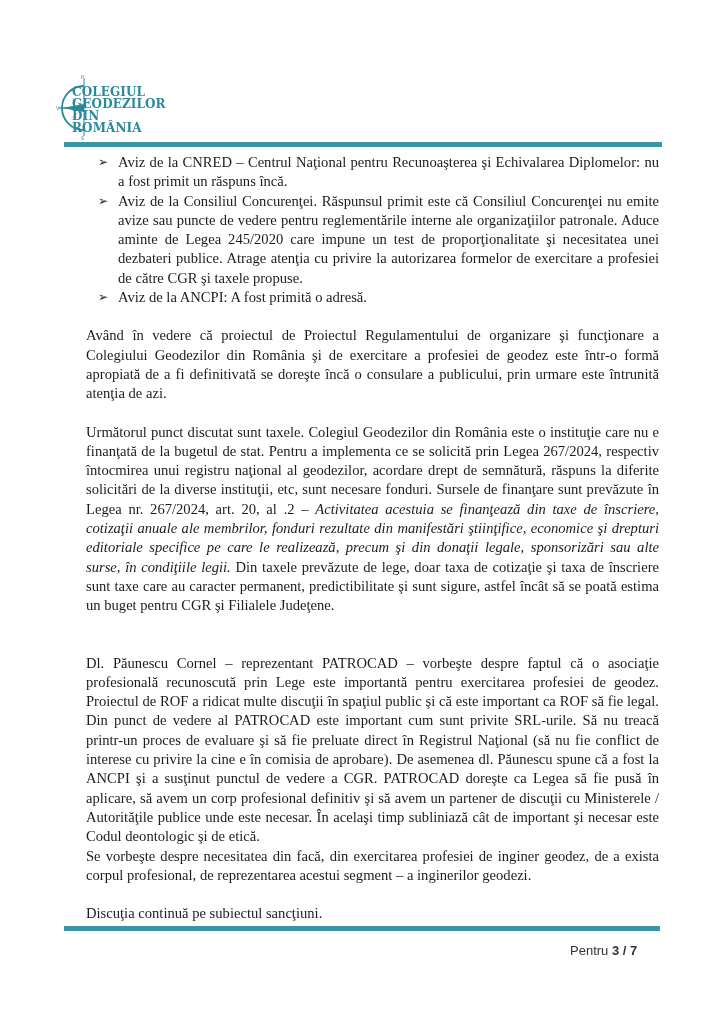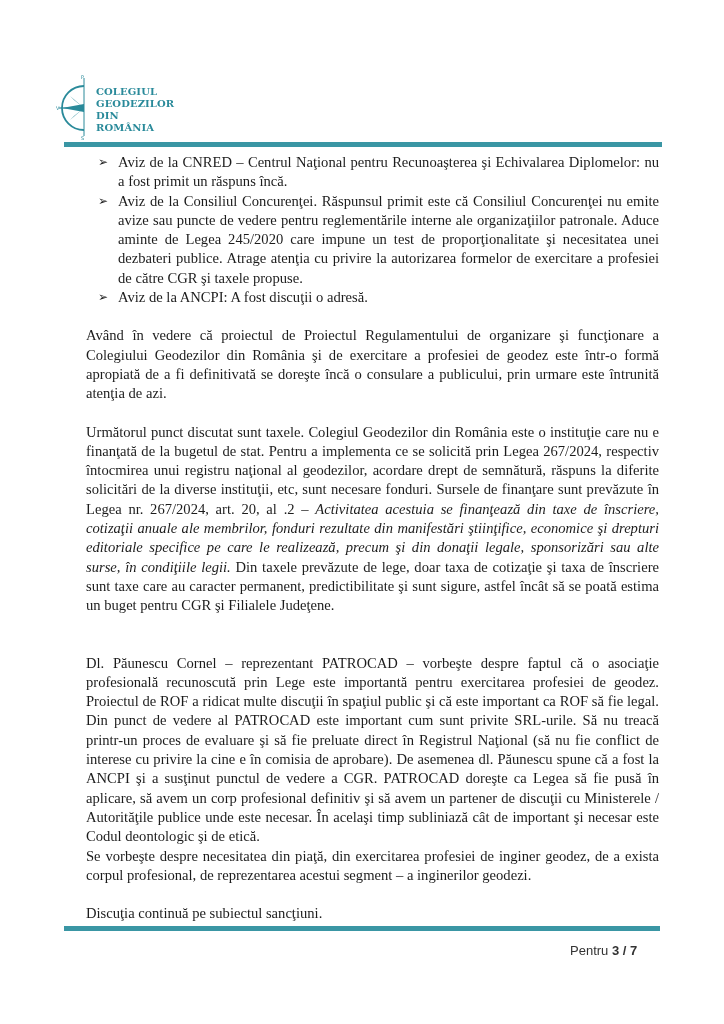--- a/index.html
+++ b/index.html
@@ -3,22 +3,22 @@
 <meta charset="utf-8">
 <style>
   html, body { margin: 0; padding: 0; }
   body {
     width: 724px; height: 1024px; background: #ffffff; position: relative; overflow: hidden;
     font-family: "Liberation Sans", "DejaVu Sans", sans-serif; color: #1c1c1c;
   }
   .logo { position: absolute; left: 56px; top: 74px; width: 110px; height: 66px; }
   .logo svg { position: absolute; left: 0; top: 0; }
   .logo-text {
-    position: absolute; left: 40px; top: 12px;
-    font-family: "DejaVu Serif", serif; font-weight: bold; font-size: 10px; line-height: 12px;
+    position: absolute; left: 16px; top: 12px;
+    font-family: "DejaVu Serif", serif; font-weight: bold; font-size: 12px; line-height: 12px;
     color: #2a8a9a; letter-spacing: 0.1px;
   }
   .rule { position: absolute; left: 64px; height: 5px; background: #3a96a4; }
   .rule.top { top: 142px; width: 598px; }
   .rule.bottom { top: 926px; width: 596px; }
   .content {
     position: absolute; left: 86px; top: 153px; width: 573px;
     font-family: "Liberation Serif", "DejaVu Serif", serif; font-size: 14.6px; line-height: 19.3px;
     color: #1c1c1c; text-align: justify;
   }
@@ -55,30 +55,30 @@
     <div>DIN ROMÂNIA</div>
   </div>
 </div>
 
 <div class="rule top"></div>
 
 <div class="content">
   <ul class="bullets">
     <li><span class="arrow">➢</span><span>Aviz de la CNRED – Centrul Naţional pentru Recunoaşterea şi Echivalarea Diplomelor: nu a fost primit un răspuns încă.</span></li>
     <li><span class="arrow">➢</span><span>Aviz de la Consiliul Concurenţei. Răspunsul primit este că Consiliul Concurenţei nu emite avize sau puncte de vedere pentru reglementările interne ale organizaţiilor patronale. Aduce aminte de Legea 245/2020 care impune un test de proporţionalitate şi necesitatea unei dezbateri publice.  Atrage atenţia cu privire la autorizarea formelor de exercitare a profesiei de către CGR şi taxele propuse.</span></li>
-    <li><span class="arrow">➢</span><span>Aviz de la ANCPI: A fost discuţii o adresă.</span></li>
+    <li><span class="arrow">➢</span><span>Aviz de la ANCPI: A fost primită o adresă.</span></li>
   </ul>
   <div class="gap"></div>
   <p>Având în vedere că proiectul de Proiectul Regulamentului de organizare şi funcţionare a Colegiului Geodezilor din România şi de exercitare a profesiei de geodez este într-o formă apropiată de a fi definitivată se doreşte încă o consulare a publicului, prin urmare este întrunită atenţia de azi.</p>
   <div class="gap"></div>
   <p><span>Următorul punct discutat sunt taxele. Colegiul Geodezilor din România este o instituţie care nu e finanţată de la bugetul de stat. Pentru a implementa ce se solicită prin Legea 267/2024, respectiv întocmirea unui registru naţional al geodezilor, acordare drept de semnătură, răspuns la diferite solicitări de la diverse instituţii, etc, sunt necesare fonduri. Sursele de finanţare sunt prevăzute în Legea nr. 267/2024, art. 20, al .2 – </span><em>Activitatea acestuia se finanţează din taxe de înscriere, cotizaţii anuale ale membrilor, fonduri rezultate din manifestări ştiinţifice, economice şi drepturi editoriale specifice pe care le realizează, precum şi din donaţii legale, sponsorizări sau alte surse, în condiţiile legii.</em><span> Din taxele prevăzute de lege, doar taxa de cotizaţie şi taxa de înscriere sunt taxe care au caracter permanent, predictibilitate şi sunt sigure, astfel încât să se poată estima un buget pentru CGR şi Filialele Judeţene.</span></p>
   <div class="gap"></div>
   <div class="gap"></div>
   <p>Dl. Păunescu Cornel – reprezentant PATROCAD – vorbeşte despre faptul că o asociaţie profesională recunoscută prin Lege este importantă pentru exercitarea profesiei de geodez. Proiectul de ROF a ridicat multe discuţii în spaţiul public şi că este important ca ROF să fie legal. Din punct de vedere al PATROCAD este important cum sunt privite SRL-urile. Să nu treacă printr-un proces de evaluare şi să fie preluate direct în Registrul Naţional (să nu fie conflict de interese cu privire la cine e în comisia de aprobare). De asemenea  dl. Păunescu spune că a fost la ANCPI şi a susţinut punctul de vedere a CGR. PATROCAD doreşte ca Legea să fie pusă în aplicare, să avem un corp profesional definitiv şi să avem un partener de discuţii cu Ministerele / Autorităţile publice unde este necesar. În acelaşi timp subliniază cât de important şi necesar este Codul deontologic şi de etică.</p>
-  <p>Se vorbeşte despre necesitatea din piaţă, din exercitarea profesiei de inginer geodez, de a exista corpul profesional, de reprezentarea acestui segment – a inginerilor geodezi.</p>
+  <p>Se vorbeşte despre necesitatea din facă, din exercitarea profesiei de inginer geodez, de a exista corpul profesional, de reprezentarea acestui segment – a inginerilor geodezi.</p>
   <div class="gap"></div>
   <p>Discuţia continuă pe subiectul sancţiuni.</p>
 </div>
 
 <div class="rule bottom"></div>
 
 <div class="footer">
   <span>Pentru</span>
   <b>3</b>
   <b>/</b>

